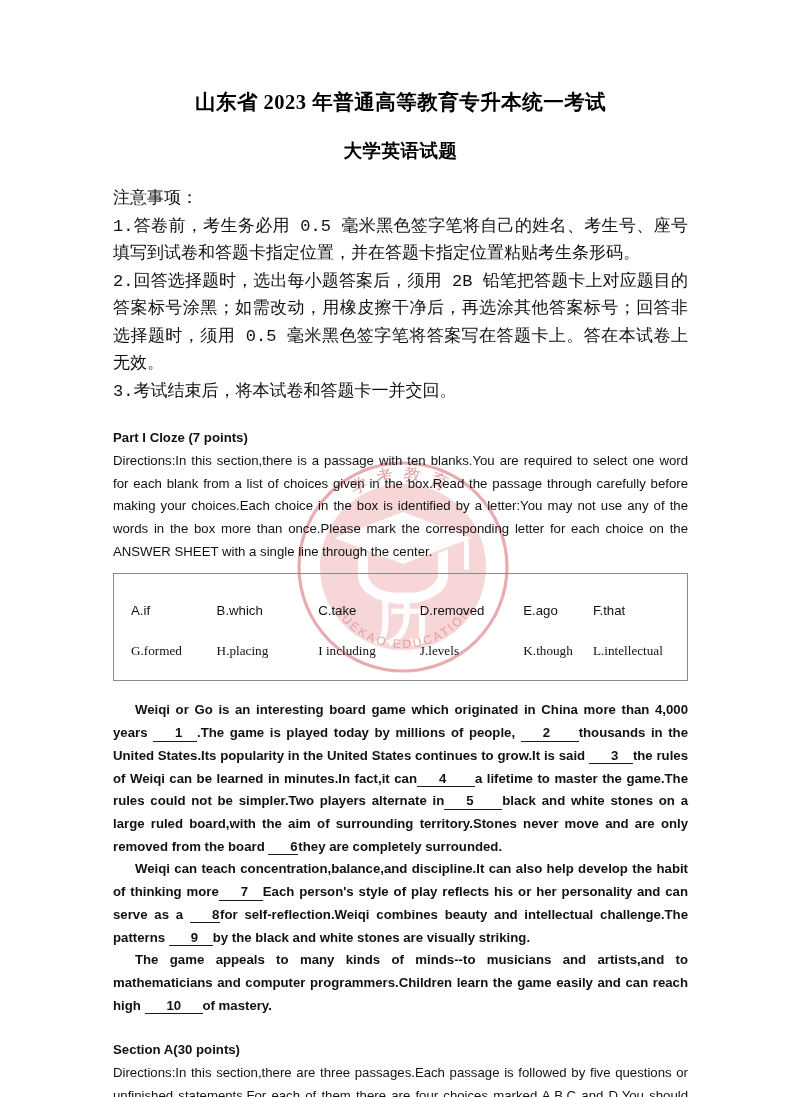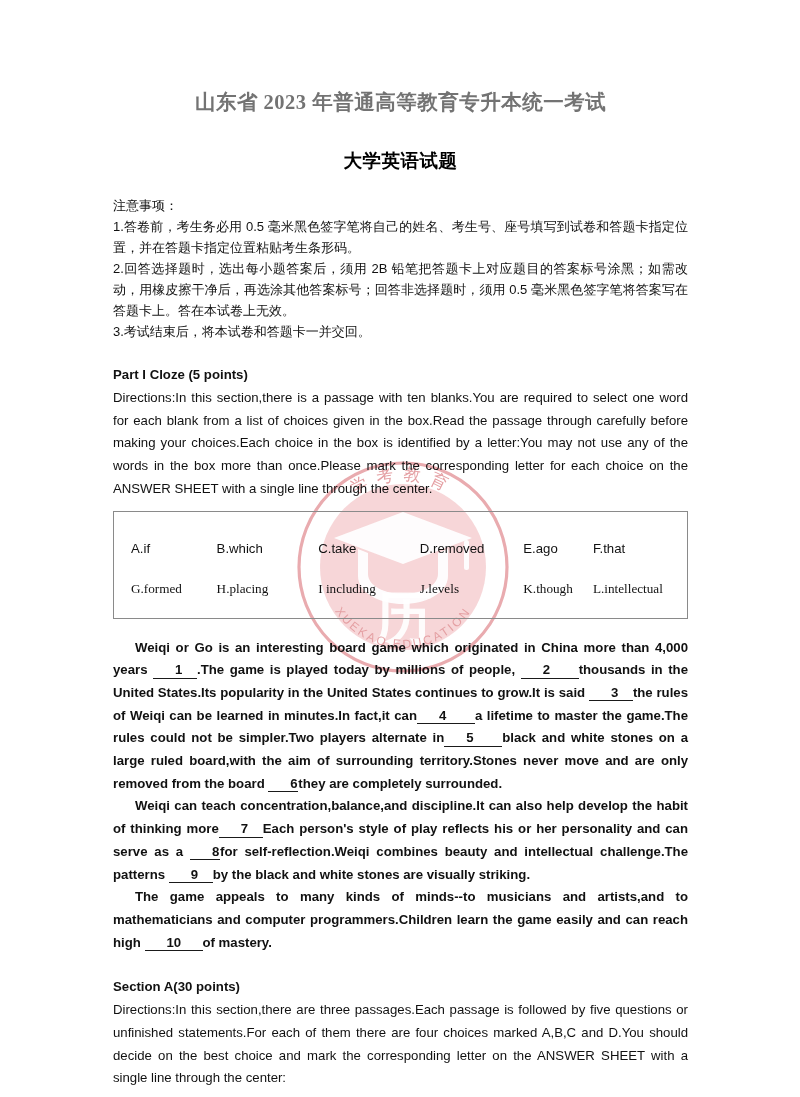--- a/index.html
+++ b/index.html
@@ -44,36 +44,36 @@
     z-index: 2;
   }
 
   .title-main {
     text-align: center;
     font-family: "Liberation Serif", serif;
     font-weight: bold;
     font-size: 20.5px;
     letter-spacing: 0.5px;
     margin-top: 88px;
-    color: #737373;
+    color: #000000;
   }
   .title-sub {
     text-align: center;
     font-family: "Liberation Serif", serif;
     font-weight: bold;
     font-size: 18.5px;
     letter-spacing: 0.5px;
-    margin-top: 32px;
+    margin-top: 22px;
     color: #000;
   }
 
   .notice-block {
     margin-top: 22px;
-    font-family: Liberation Sans, sans-serif;
-    font-size: 13px;
+    font-family: Liberation Mono, monospace;
+    font-size: 17px;
     line-height: 1.62;
     color: #111;
     text-align: justify;
   }
   .notice-line { margin: 0; }
 
   .section-head {
     font-weight: bold;
     font-size: 13.2px;
     margin-top: 0;
@@ -177,21 +177,21 @@
 
     <div class="notice-block">
       <p class="notice-line">注意事项：</p>
       <p class="notice-line">1.答卷前，考生务必用 0.5 毫米黑色签字笔将自己的姓名、考生号、座号填写到试卷和答题卡指定位置，并在答题卡指定位置粘贴考生条形码。</p>
       <p class="notice-line">2.回答选择题时，选出每小题答案后，须用 2B 铅笔把答题卡上对应题目的答案标号涂黑；如需改动，用橡皮擦干净后，再选涂其他答案标号；回答非选择题时，须用 0.5 毫米黑色签字笔将答案写在答题卡上。答在本试卷上无效。</p>
       <p class="notice-line">3.考试结束后，将本试卷和答题卡一并交回。</p>
     </div>
 
     <div class="spacer-22"></div>
 
-    <div class="section-head">Part I Cloze (5 points)</div>
+    <div class="section-head">Part I Cloze (7 points)</div>
 
     <p class="para just-all"><span class="bold">Directions:</span><span>In this section,there is a passage with ten blanks.You are required to select one word for each blank from a list of choices given in the box.Read the passage through carefully before making your choices.Each choice in the box is identified by a letter:You may not use any of the words in the box more than once.Please mark the corresponding letter for each choice on the </span><span class="bold">ANSWER SHEET</span><span> with a single line through the center.</span></p>
 
     <div class="choice-box">
       <div class="choice-row r1">
         <span class="c0">A.if</span>
         <span class="c1">B.which</span>
         <span class="c2">C.take</span>
         <span class="c3">D.removed</span>
         <span class="c4">E.ago</span>

